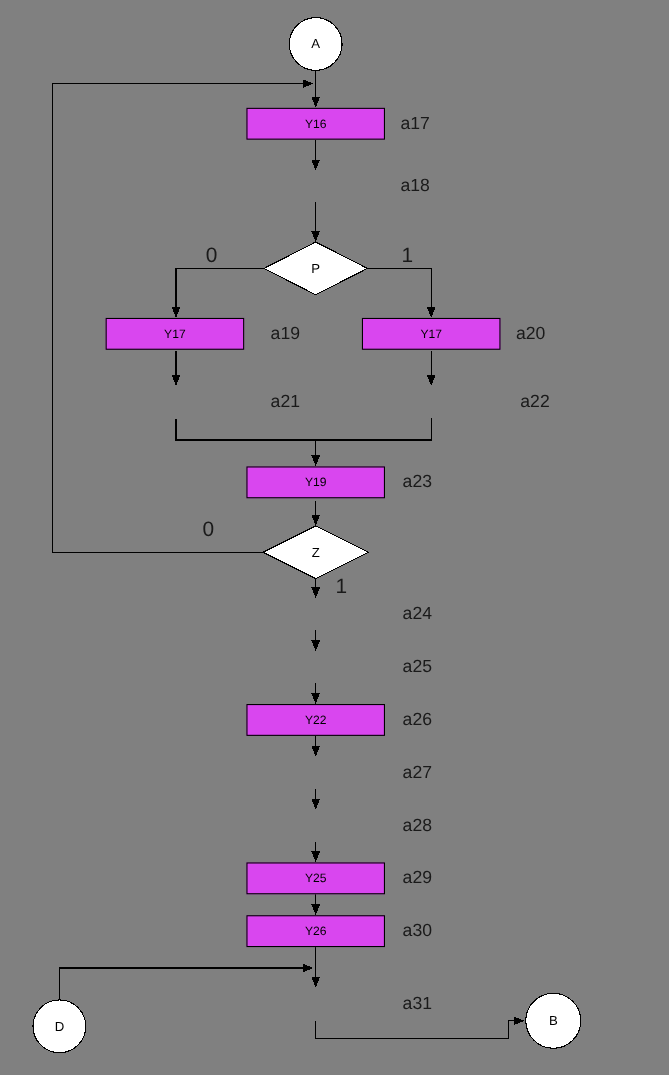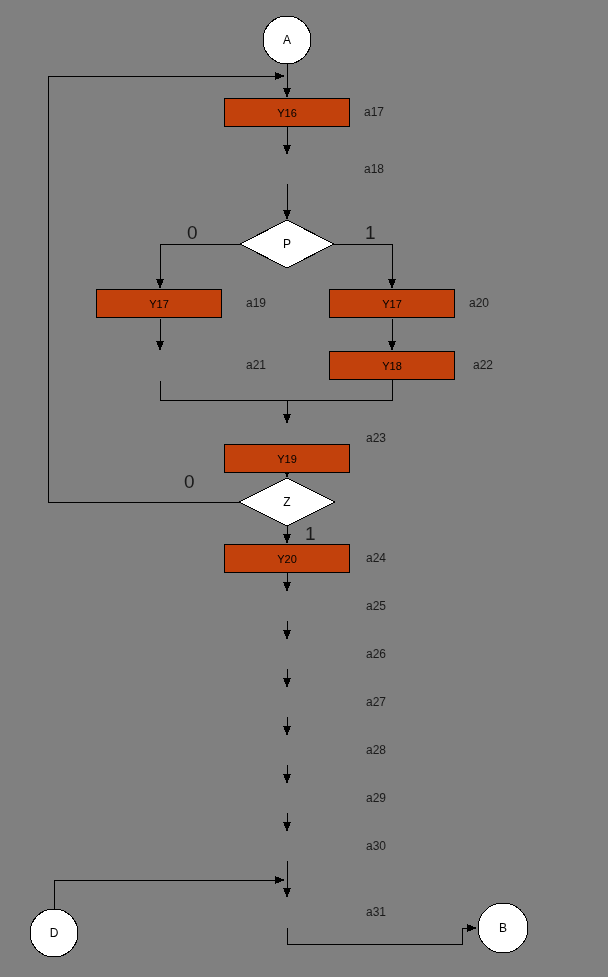--- a/index.html
+++ b/index.html
@@ -17,32 +17,32 @@
   }
   svg.wires {
     position: absolute;
     left: 0;
     top: 0;
   }
   .box {
     position: absolute;
     width: 126px;
     height: 29px;
-    background: #c2410c;
+    background: #d946ef;
     border: 1px solid #000000;
     box-sizing: border-box;
     display: flex;
     align-items: center;
     justify-content: center;
     font-size: 11px;
     color: #000000;
   }
   .annotation {
     position: absolute;
-    font-size: 12px;
+    font-size: 16px;
     line-height: 25px;
     height: 25px;
     color: #1a1a1a;
     white-space: nowrap;
   }
   .branch {
     position: absolute;
     font-size: 19px;
     line-height: 19px;
     color: #1a1a1a;
@@ -130,28 +130,31 @@
 
   <div class="box" style="left:224px;top:98px">
       <span>Y16</span>
     </div>
   <div class="box" style="left:96px;top:289px">
       <span>Y17</span>
     </div>
   <div class="box" style="left:329px;top:289px">
       <span>Y17</span>
     </div>
-  <div class="box" style="left:329px;top:351px">
-      <span>Y18</span>
-    </div>
-  <div class="box" style="left:224px;top:444px">
+  <div class="box" style="left:224px;top:424px">
       <span>Y19</span>
     </div>
-  <div class="box" style="left:224px;top:544px">
-      <span>Y20</span>
+  <div class="box" style="left:224px;top:640px">
+      <span>Y22</span>
+    </div>
+  <div class="box" style="left:224px;top:784px">
+      <span>Y25</span>
+    </div>
+  <div class="box" style="left:224px;top:832px">
+      <span>Y26</span>
     </div>
 
   <div class="annotation" style="left:364px;top:100px">a17</div>
   <div class="annotation" style="left:364px;top:157px">a18</div>
   <div class="annotation" style="left:246px;top:291px">a19</div>
   <div class="annotation" style="left:469px;top:291px">a20</div>
   <div class="annotation" style="left:246px;top:353px">a21</div>
   <div class="annotation" style="left:473px;top:353px">a22</div>
   <div class="annotation" style="left:366px;top:426px">a23</div>
   <div class="annotation" style="left:366px;top:546px">a24</div>

